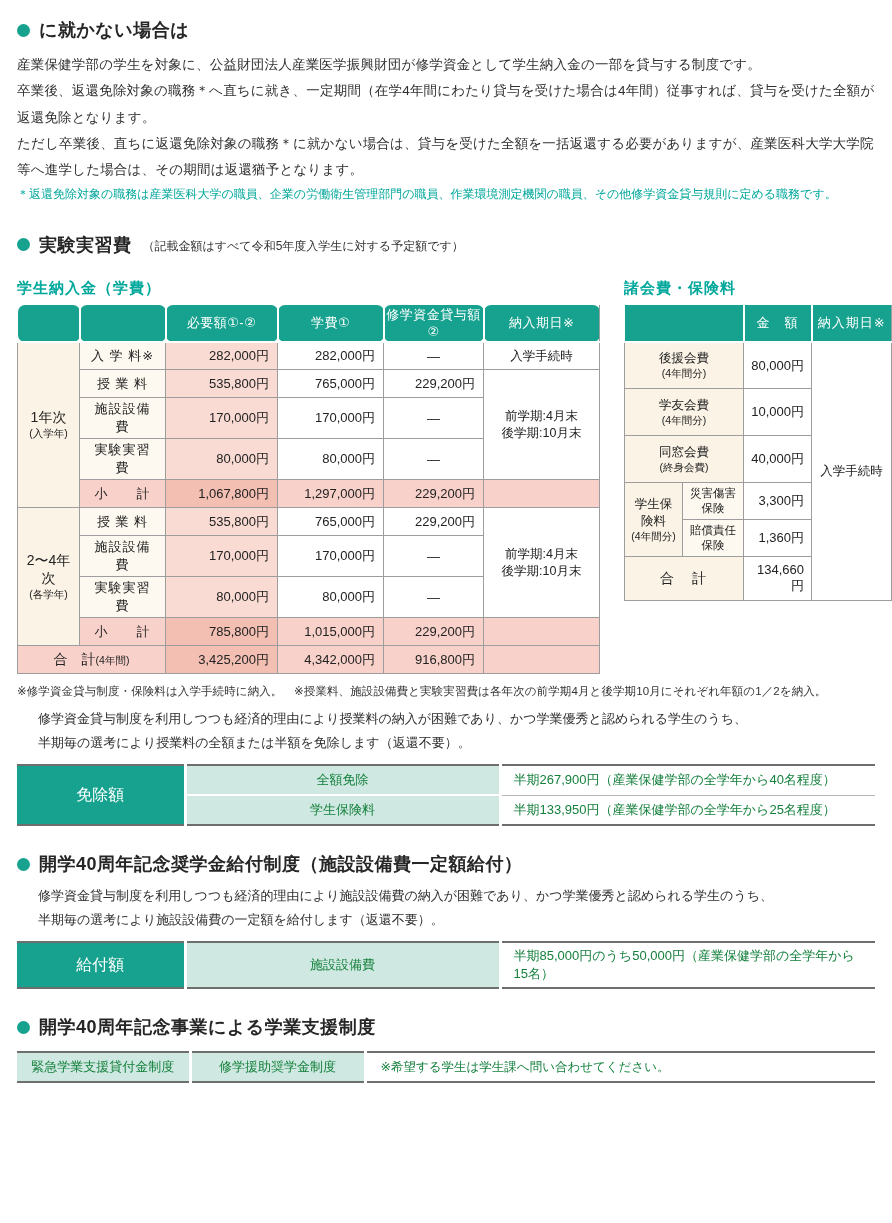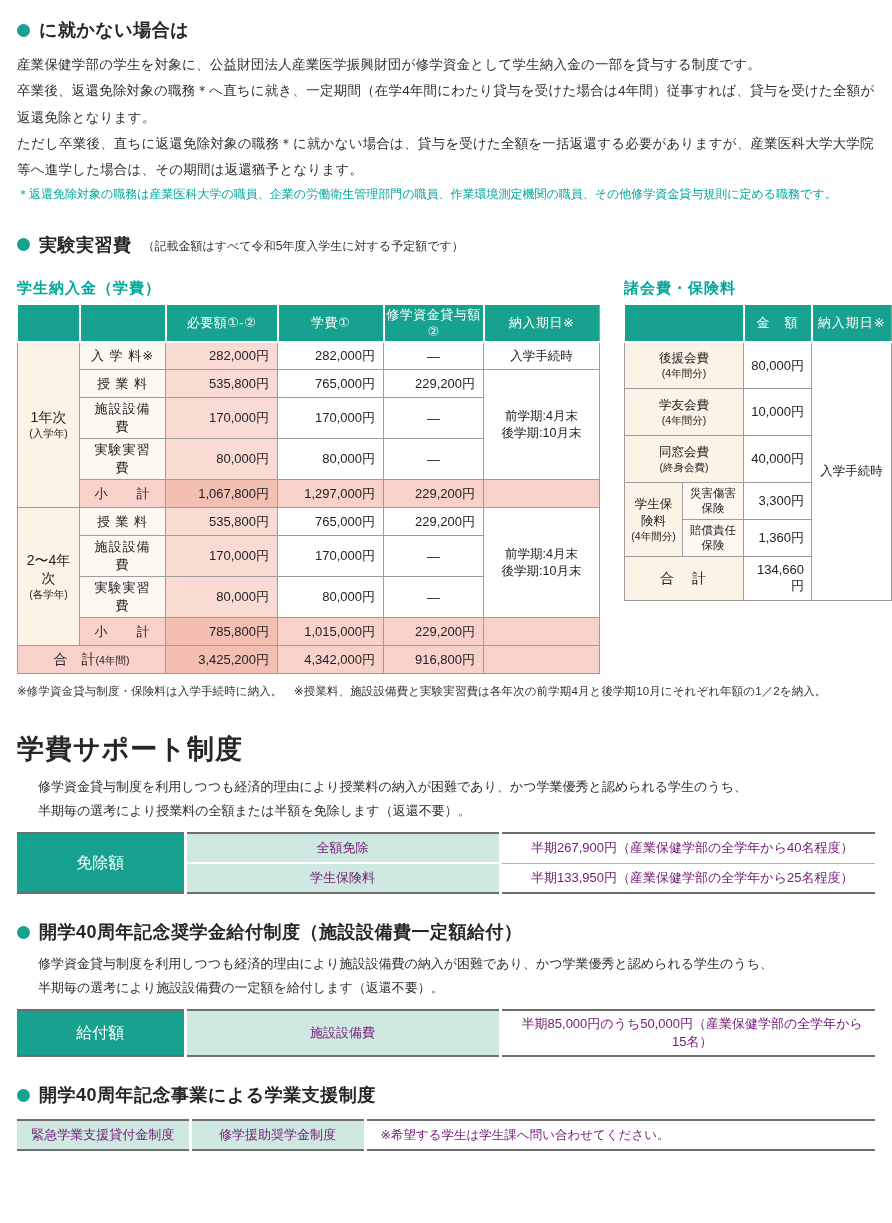--- a/index.html
+++ b/index.html
@@ -37,21 +37,21 @@
   
   .tables-row{display:flex;gap:24px;margin-top:22px;align-items:flex-start;}
   
   table{border-collapse:collapse;}
   
   .tuition{width:582px;table-layout:fixed;}
   .tuition col.c1{width:62px}.tuition col.c2{width:86px}.tuition col.c3{width:112px}
   .tuition col.c4{width:106px}.tuition col.c5{width:100px}.tuition col.c6{width:116px}
   .tuition th{
     background:var(--teal);color:#fff;font-weight:normal;font-size:13px;height:37px;
-    border-right:2px solid #fff;border-bottom:2px solid #fff;letter-spacing:.5px;
+    border-right:2px solid #fff;border-bottom:2px solid #fff;letter-spacing:.5px;border-radius:7px;
   }
   .tuition th:last-child{border-right:1px solid var(--line);}
   .tuition td{
     border:1px solid var(--line);font-size:13px;height:28px;padding:2px 8px;
     text-align:center;color:#222;
   }
   .tuition .grp{background:var(--cream);font-size:14px;}
   .tuition .grp .gsub{font-size:10.5px;}
   .tuition .item{background:var(--cream-light);letter-spacing:1px;}
   .tuition .need{background:var(--pink);text-align:right;}
@@ -75,24 +75,24 @@
   .fees th:last-child{border-right:1px solid var(--line);}
   .fees td{border:1px solid var(--line);font-size:12.5px;text-align:center;color:#222;padding:3px 4px;}
   .fees .lbl{background:var(--cream);height:47px;}
   .fees .lbl .lsub{font-size:10.5px;}
   .fees .sublbl{background:var(--cream-light);white-space:pre-line;font-size:11.5px;}
   .fees .amt{background:#fff;text-align:right;padding-right:7px;font-size:13px;}
   .fees .fdue{background:#fff;font-size:12.5px;}
   .fees .ftotal{background:var(--cream);font-size:14px;height:44px;letter-spacing:2px;}
   
   .support{width:858px;border-top:2px solid #6e6e6e;border-bottom:2px solid #6e6e6e;table-layout:fixed;margin-top:4px;}
-  .support td{font-size:13px;height:30px;padding:4px 12px;color:#701a75;}
+  .support td{font-size:13px;height:30px;padding:4px 12px;color:#15803d;}
   .support .head-cell{background:var(--teal);color:#fff;text-align:center;border-right:3px solid #fff;font-size:16px;}
   .support .type-cell{background:var(--teal-light);text-align:center;border-right:3px solid #fff;}
-  .support .detail-cell{text-align:center;padding-left:20px;}
+  .support .detail-cell{text-align:left;padding-left:12px;}
   .menjo .type-cell{border-bottom:2px solid #fff;}
   .menjo .detail-cell{border-bottom:1px solid #b5b5b5;}
   .menjo tr:last-child .type-cell,.menjo tr:last-child .detail-cell{border-bottom:none;}
   .menjo col.m1,.kyufu col.m1,.tokutai col.m1{width:168px}
   .menjo col.m2,.kyufu col.m2{width:315px}
   .shien col.s1{width:173px}.shien col.s2{width:175px}
   .shien .type-cell{border-right:3px solid #fff;}
   .shien .note-cell{text-align:left;padding-left:14px;font-size:12.5px;}
 </style>
 </head>
@@ -280,21 +280,20 @@
             <td class="ftotal" colspan="2">合　計</td>
             <td class="amt">134,660円</td>
           </tr>
         </tbody>
       </table>
     </div>
   </div>
 
   <p class="footnote">※修学資金貸与制度・保険料は入学手続時に納入。　※授業料、施設設備費と実験実習費は各年次の前学期4月と後学期10月にそれぞれ年額の1／2を納入。</p>
 
-  <div class="big-title">学費サポート制度</div>
 
   <p class="desc">修学資金貸与制度を利用しつつも経済的理由により授業料の納入が困難であり、かつ学業優秀と認められる学生のうち、
 半期毎の選考により授業料の全額または半額を免除します（返還不要）。</p>
   <table class="support menjo">
     <colgroup>
         <col class="m1">
         <col class="m2">
         <col>
       </colgroup>
     <tbody>

